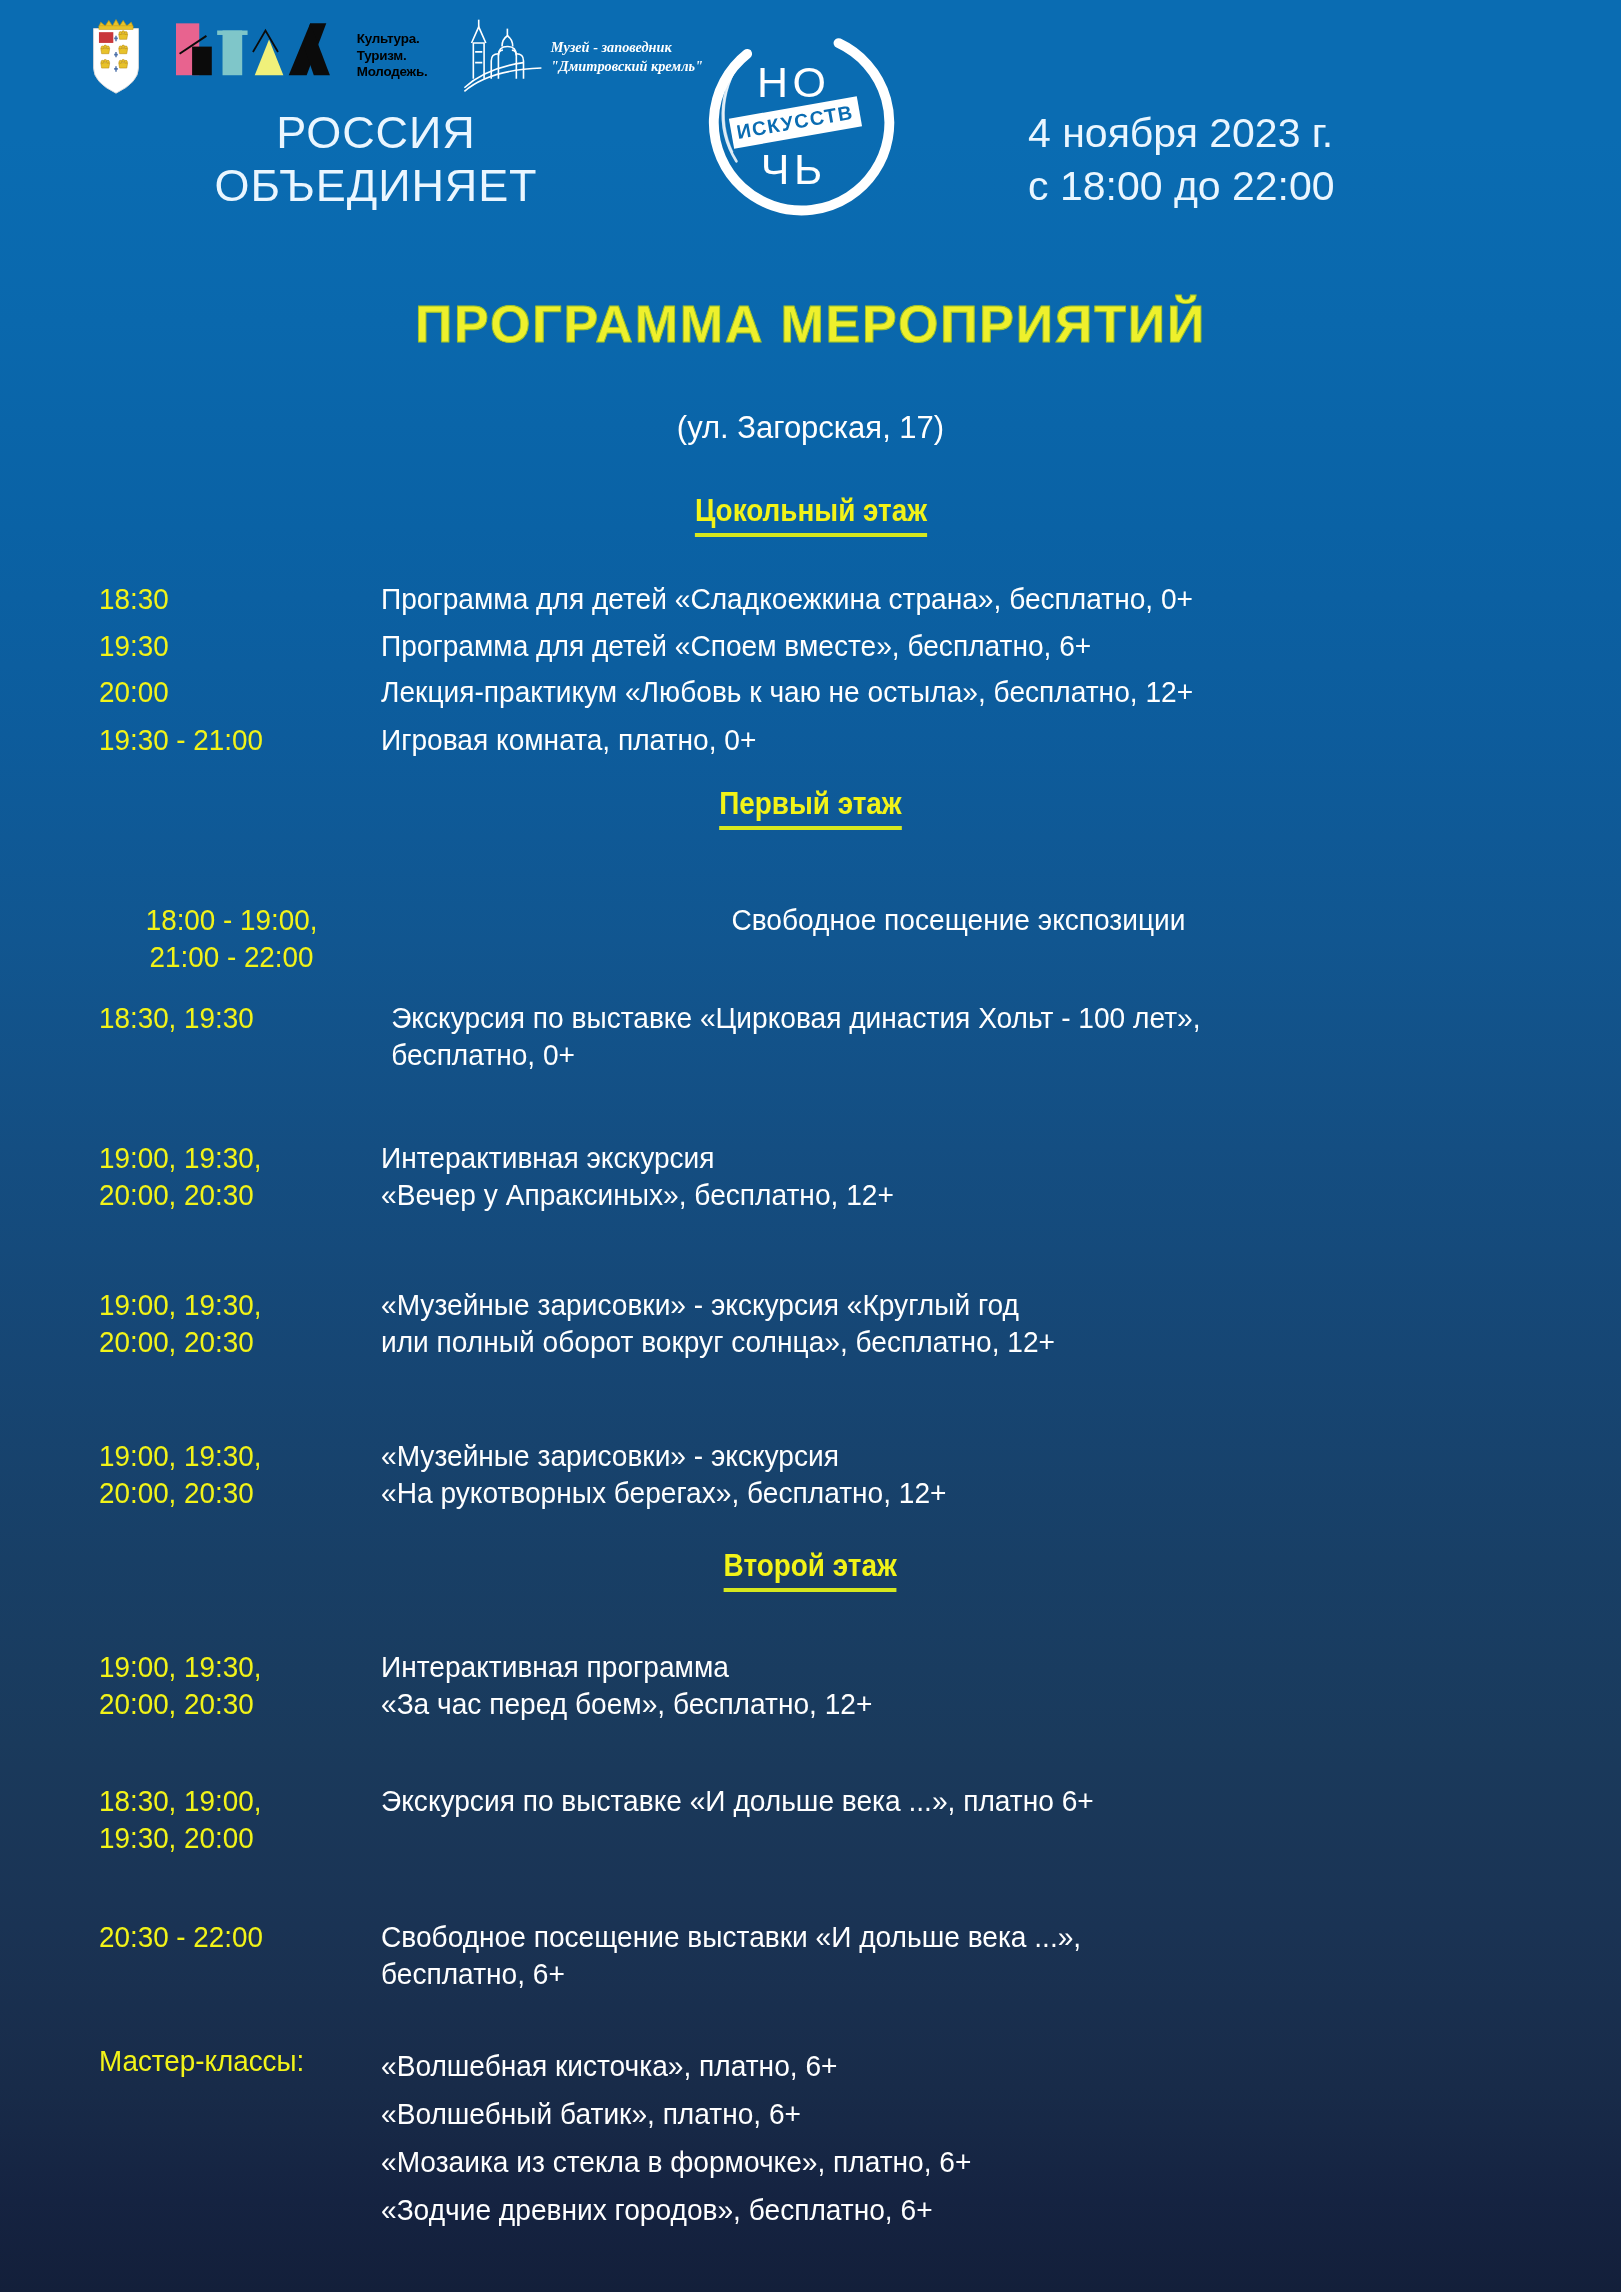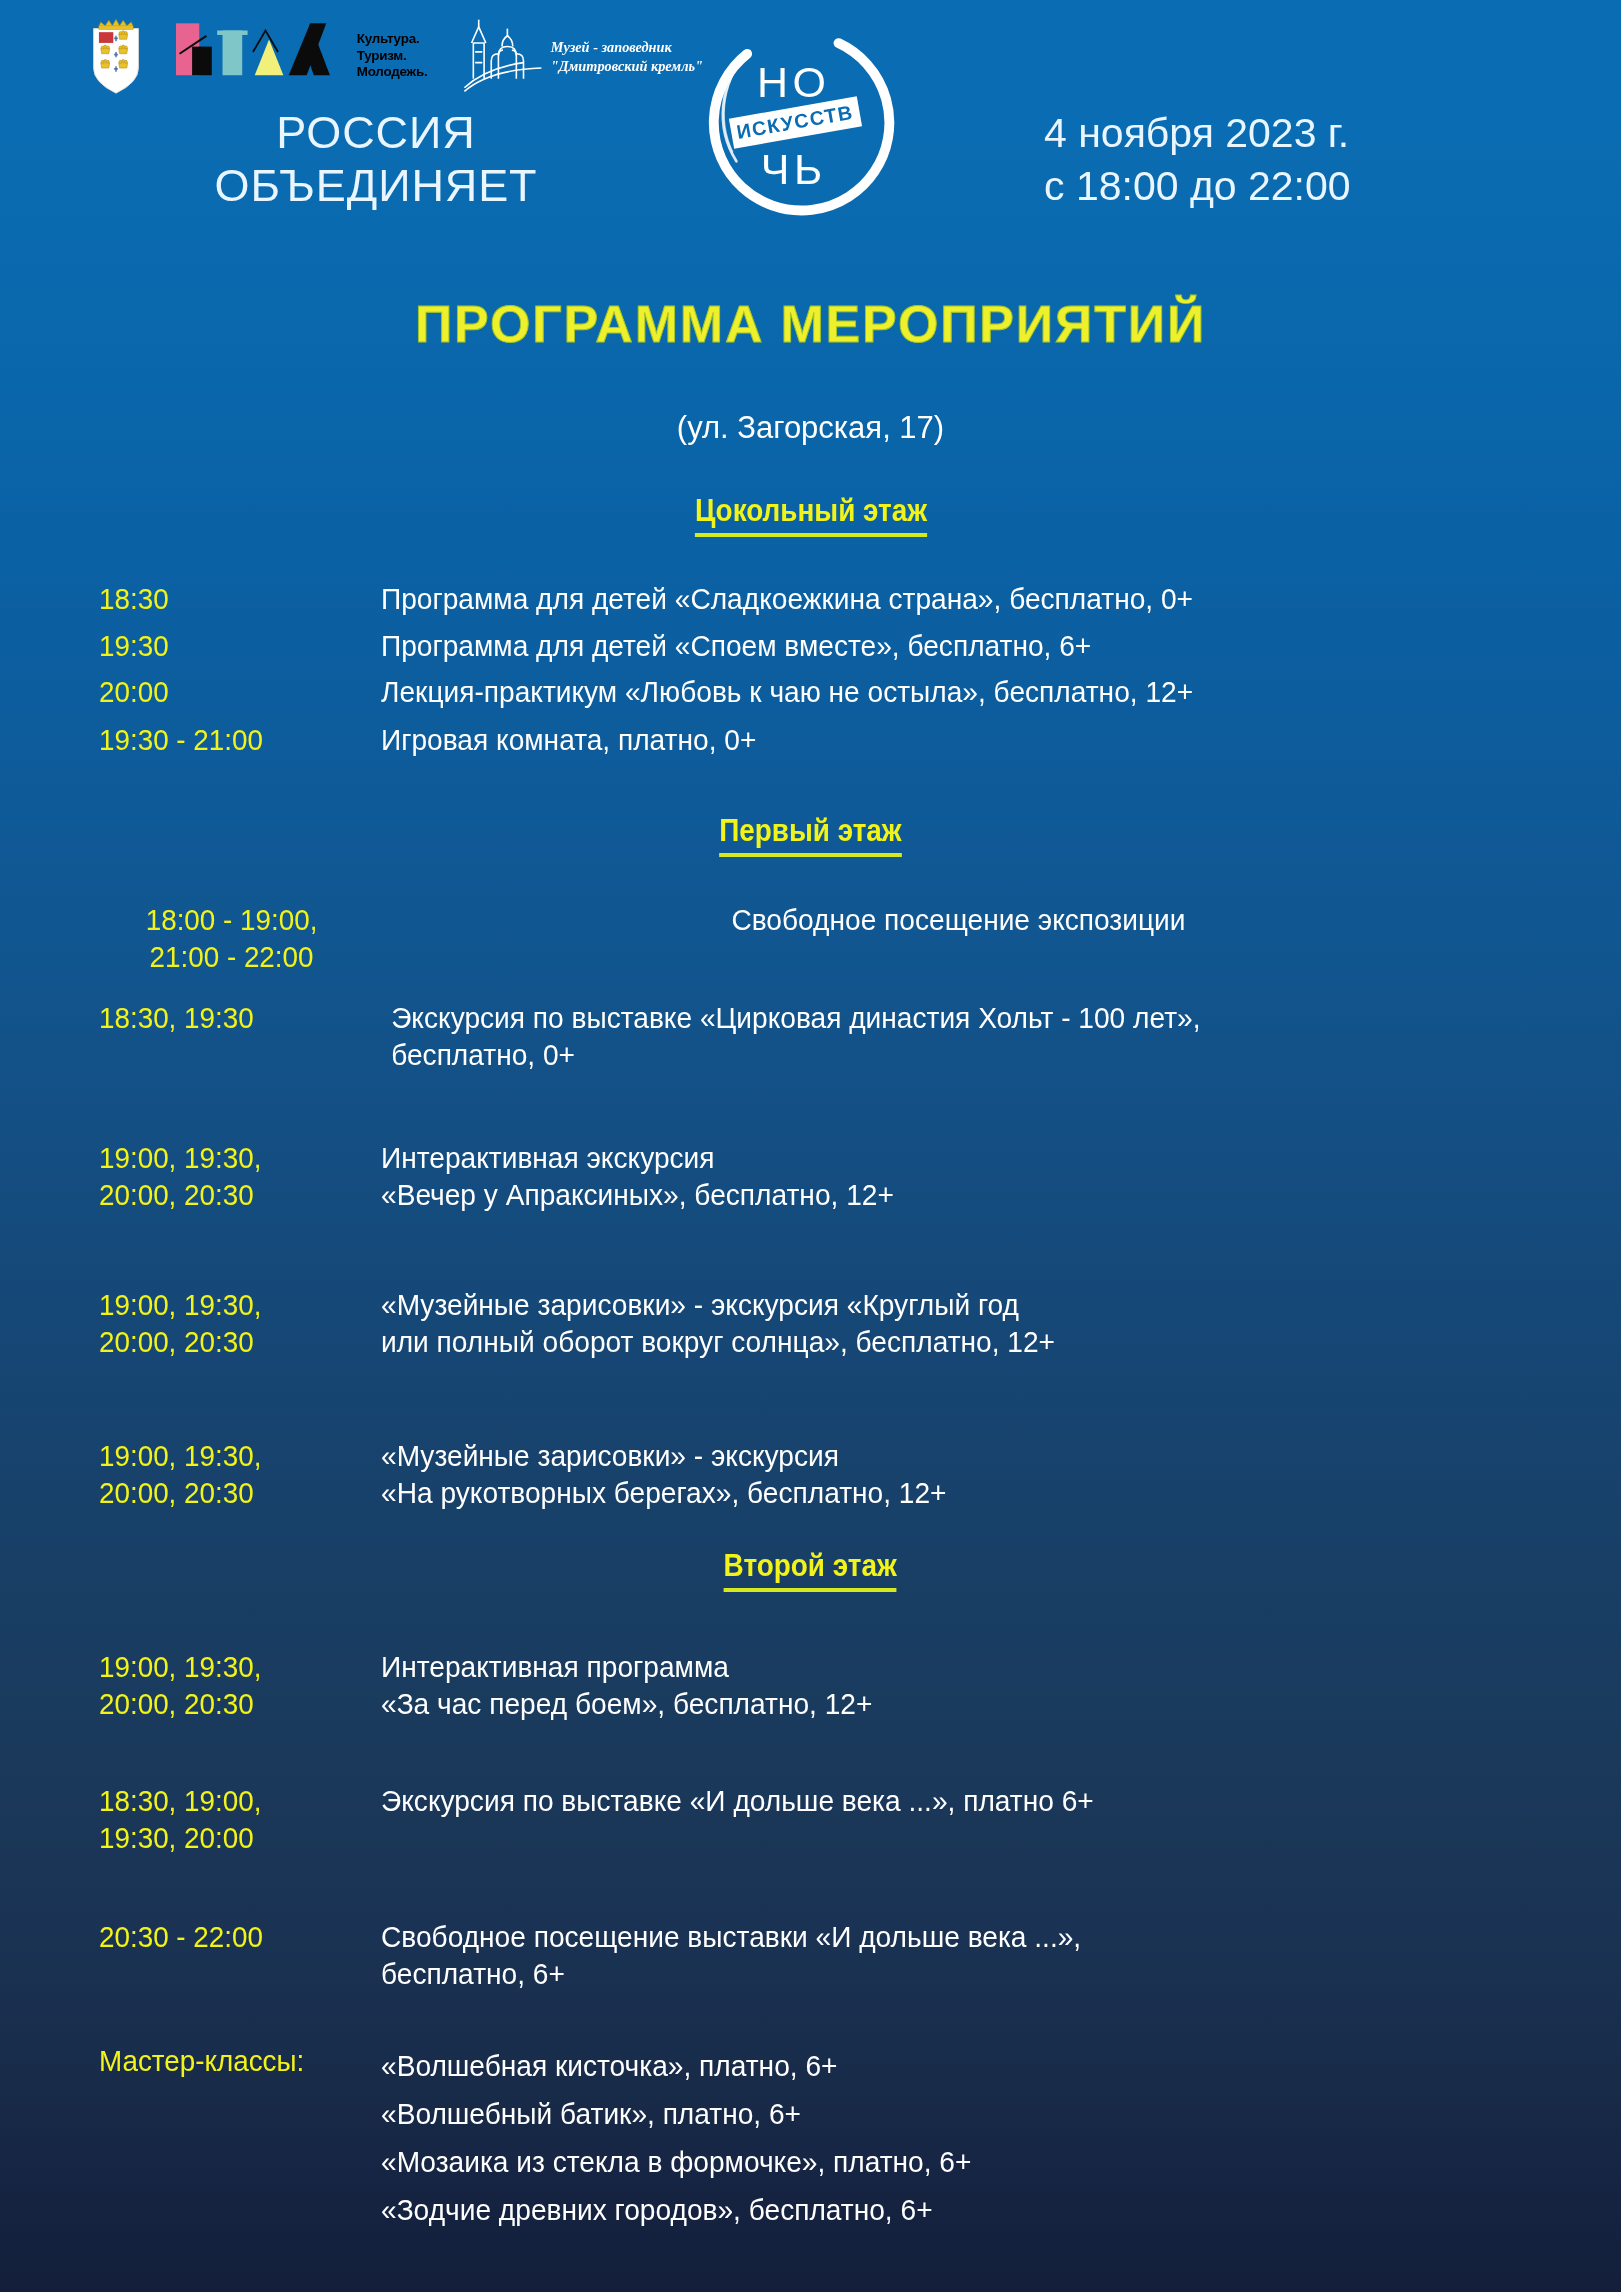--- a/index.html
+++ b/index.html
@@ -97,21 +97,20 @@
   }
 
   .datetime {
     position: absolute;
     left: 1028px;
     top: 107px;
     font-size: 41px;
     line-height: 1.30;
     color: #eaf6ff;
     white-space: nowrap;
-    margin-left: 16px;
   }
 
   
   .prog-title {
     position: absolute;
     top: 294px;
     left: 0; right: 0;
     text-align: center;
     font-size: 52px;
     font-weight: 700;
@@ -156,21 +155,21 @@
     display: inline-block;
     font-size: 31px;
     font-weight: 700;
     color: #f2f318;
     transform: scaleX(0.9);
     transform-origin: center;
     border-bottom: 4.5px solid #d6e81e;
     padding-bottom: 3.6px;
   }
   #floor-ground { top: 493px; }
-  #floor-first  { top: 813px; }
+  #floor-first  { top: 786px; }
   #floor-second { top: 1548px; }
 
   
   .row {
     position: absolute;
     left: 99px;
     width: 1487px;
     display: flex;
     align-items: flex-start;
   }

